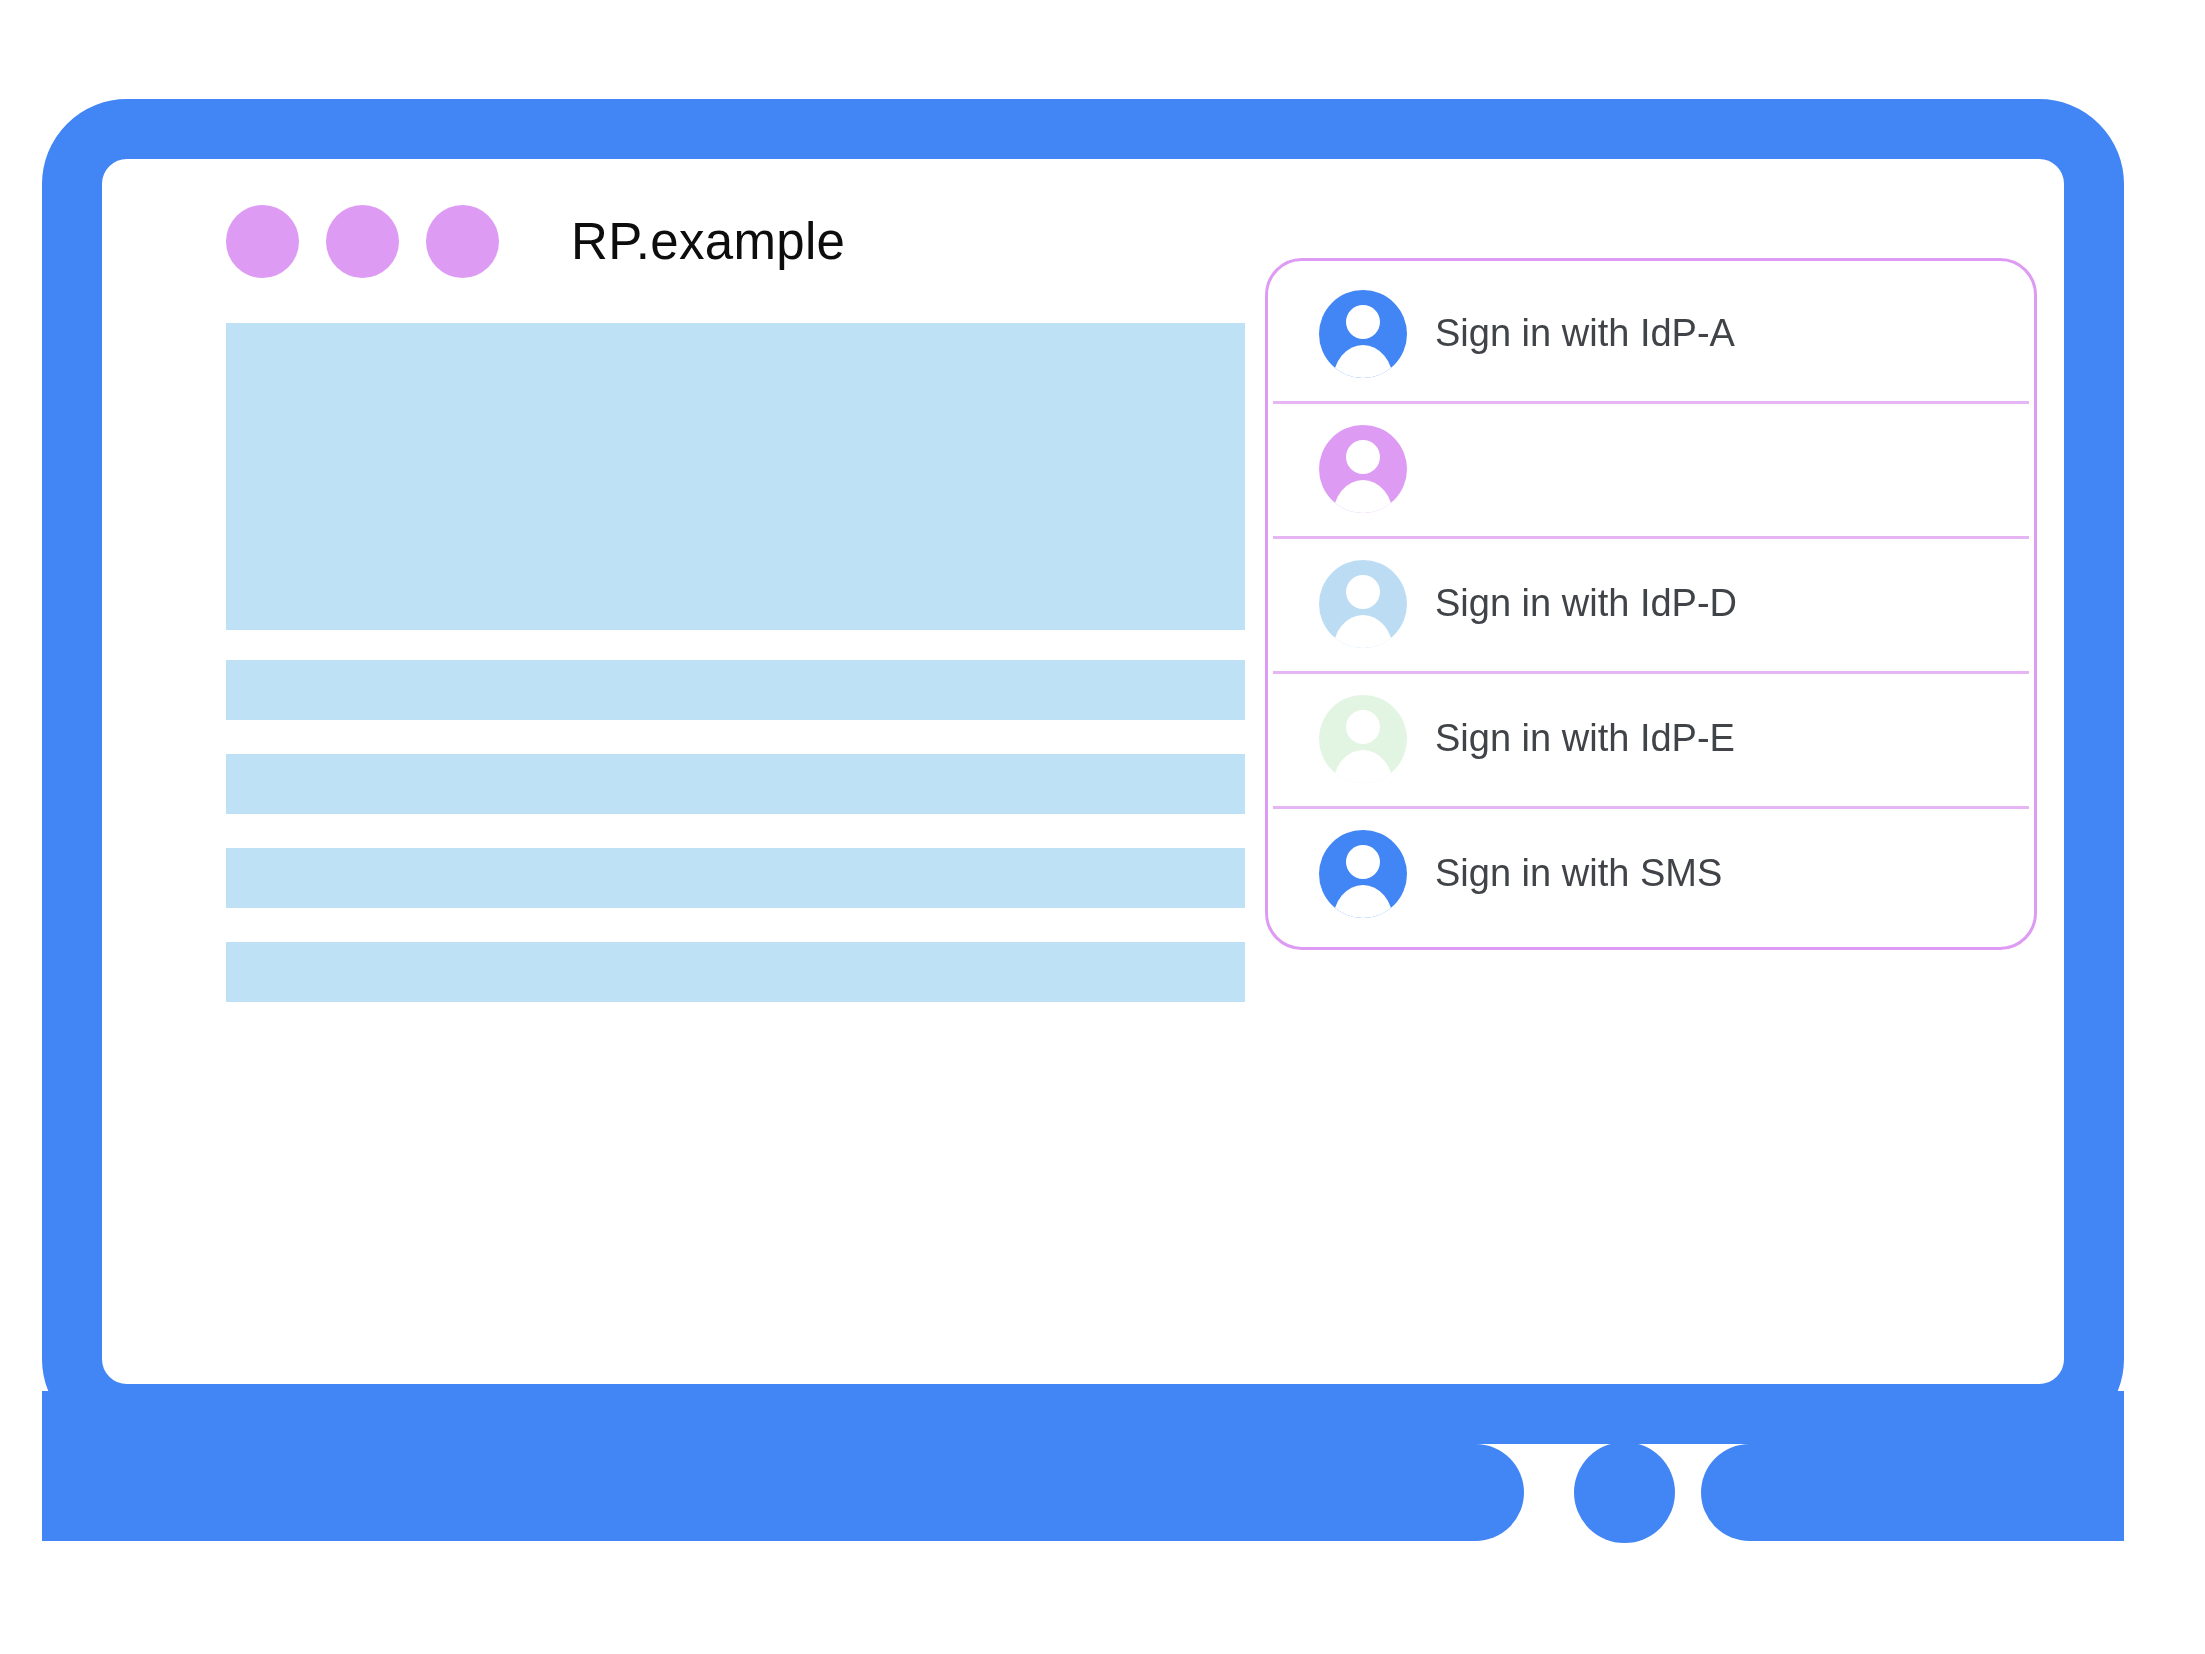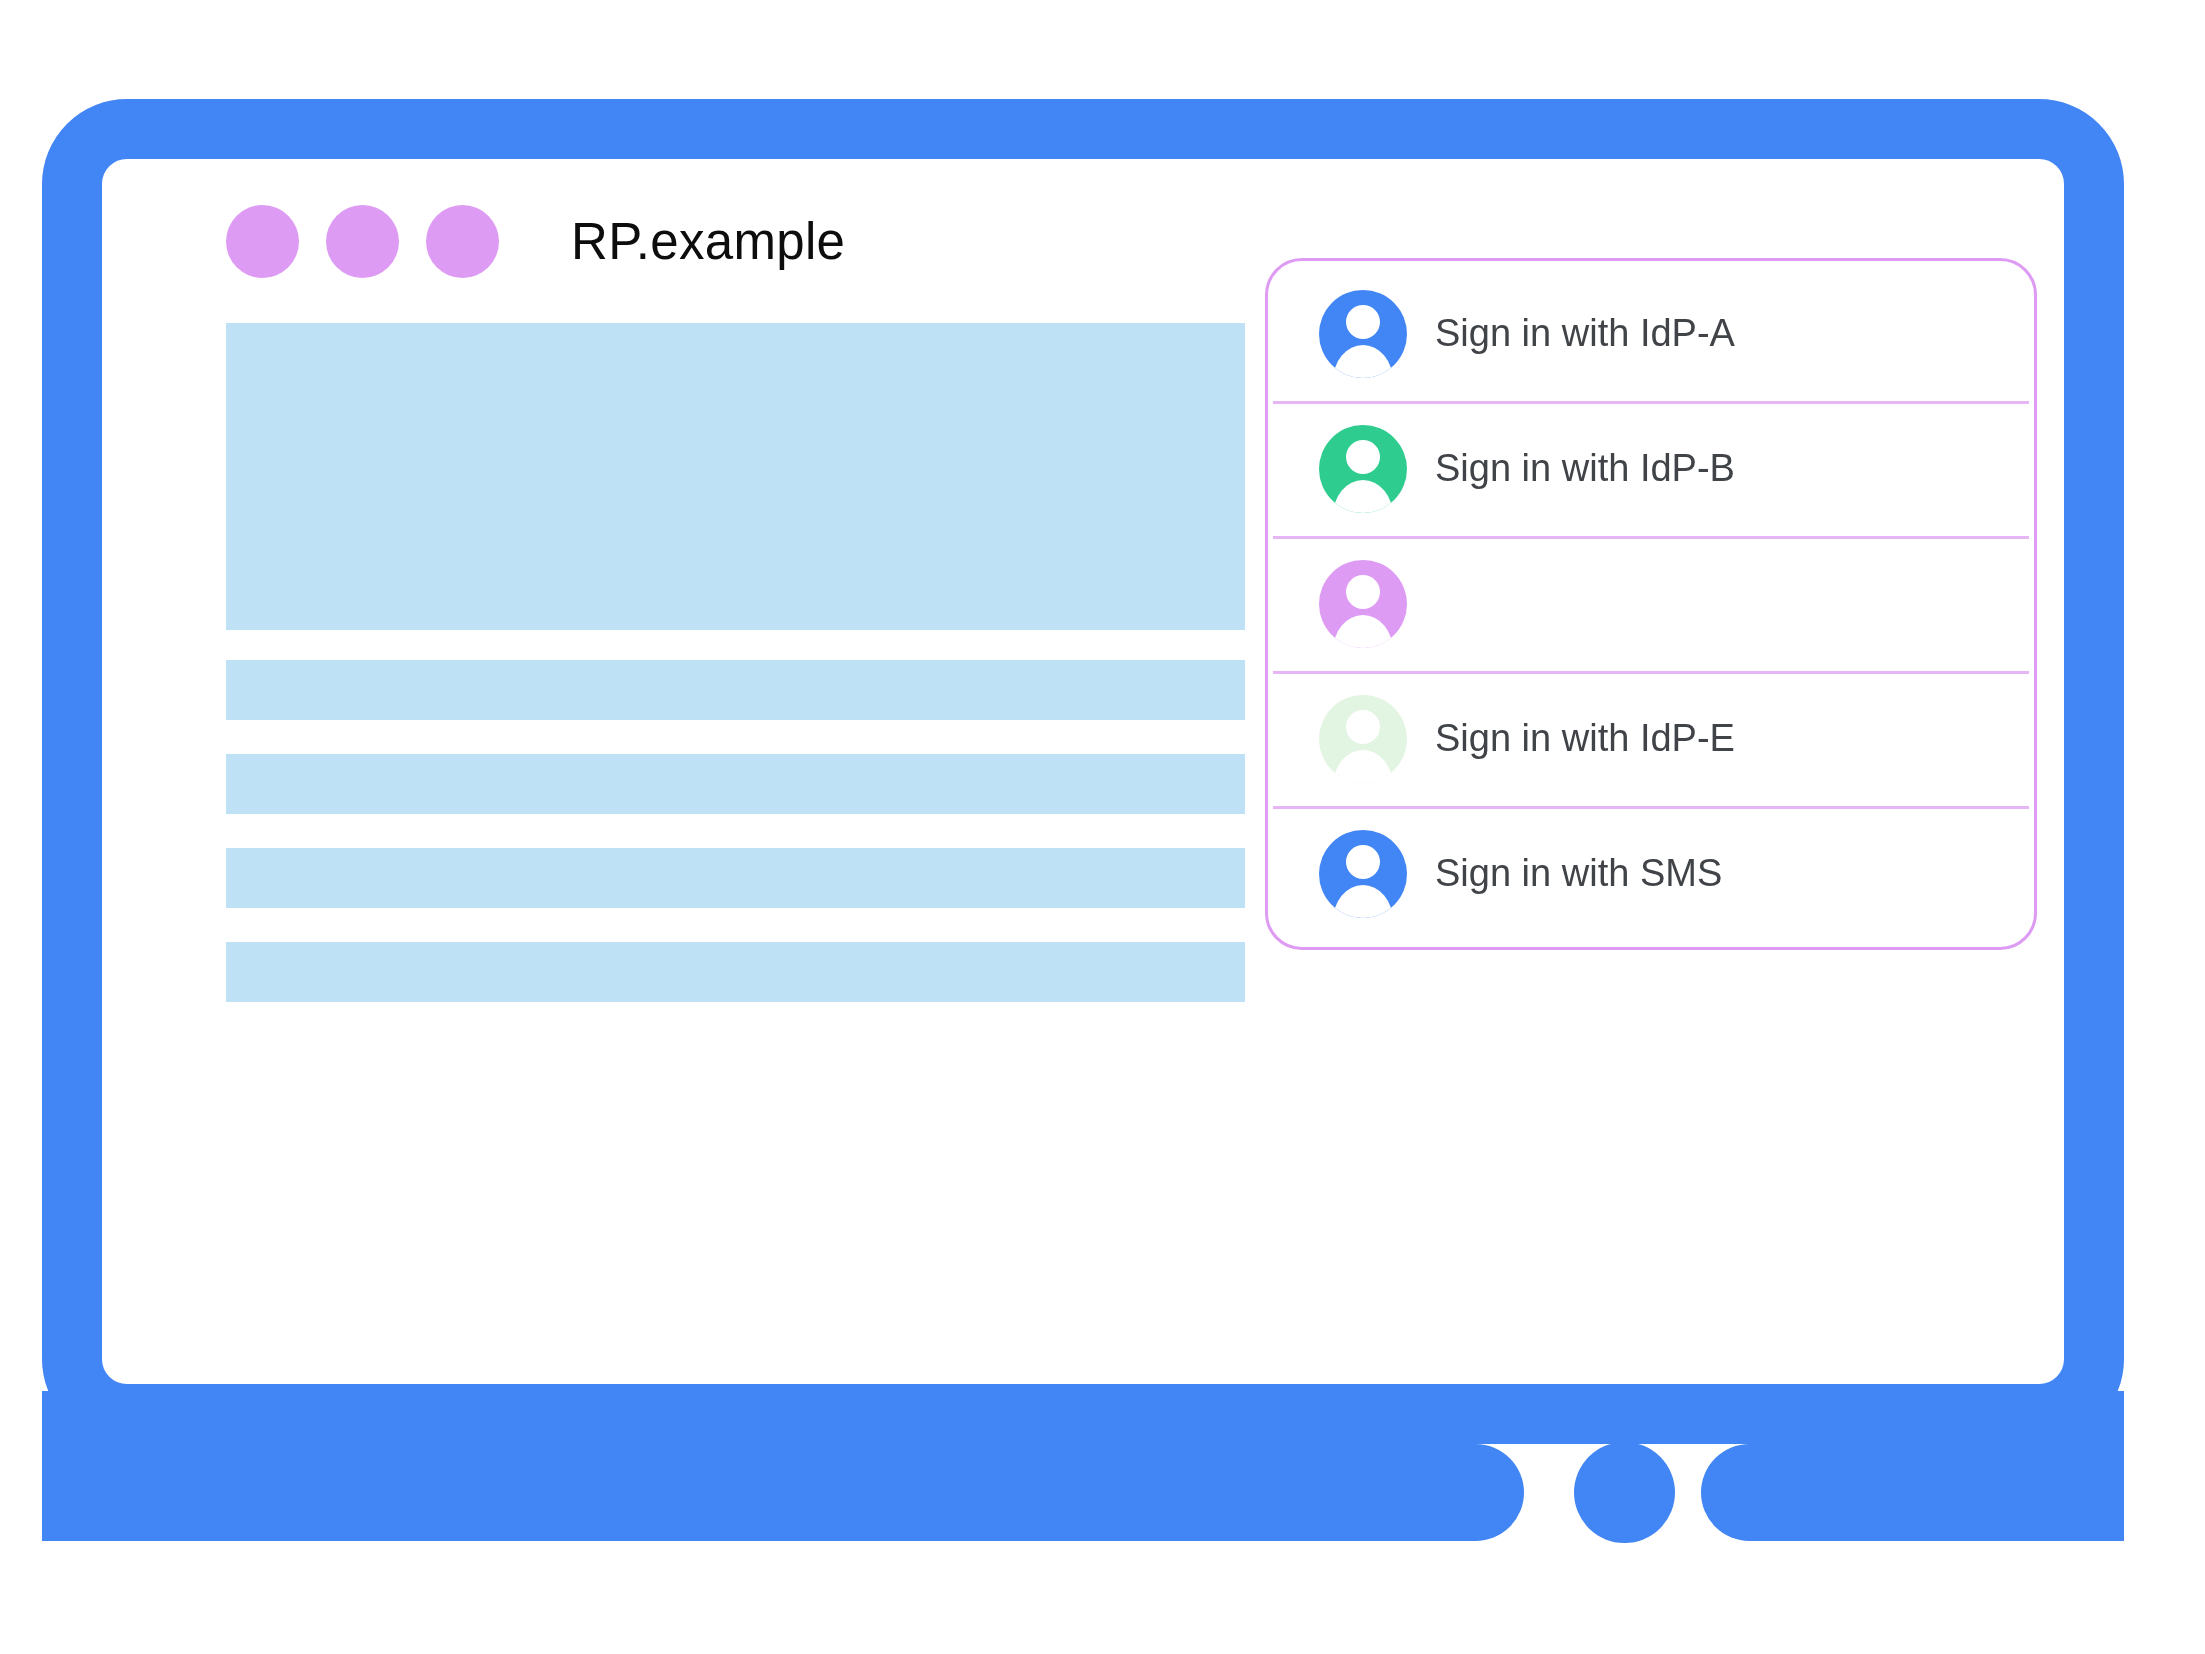--- a/index.html
+++ b/index.html
@@ -232,31 +232,31 @@
 
     <div id="account-panel">
         <div class="account-row">
           <span class="avatar" style="background: rgb(66, 133, 244);">
             <span class="head"></span>
             <span class="body"></span>
           </span>
           <span class="account-label">Sign in with IdP-A</span>
         </div>
         <div class="account-row">
-          <span class="avatar" style="background: rgb(46, 204, 143);">
-            <span class="head"></span>
-            <span class="body"></span>
-          </span>
-          <span class="account-label">Sign in with IdP-B</span>
-        </div>
-        <div class="account-row">
           <span class="avatar" style="background: rgb(221, 155, 244);">
             <span class="head"></span>
             <span class="body"></span>
           </span>
+        </div>
+        <div class="account-row">
+          <span class="avatar" style="background: rgb(188, 220, 244);">
+            <span class="head"></span>
+            <span class="body"></span>
+          </span>
+          <span class="account-label">Sign in with IdP-D</span>
         </div>
         <div class="account-row">
           <span class="avatar" style="background: rgb(226, 244, 226);">
             <span class="head"></span>
             <span class="body"></span>
           </span>
           <span class="account-label">Sign in with IdP-E</span>
         </div>
         <div class="account-row">
           <span class="avatar" style="background: rgb(66, 133, 244);">

